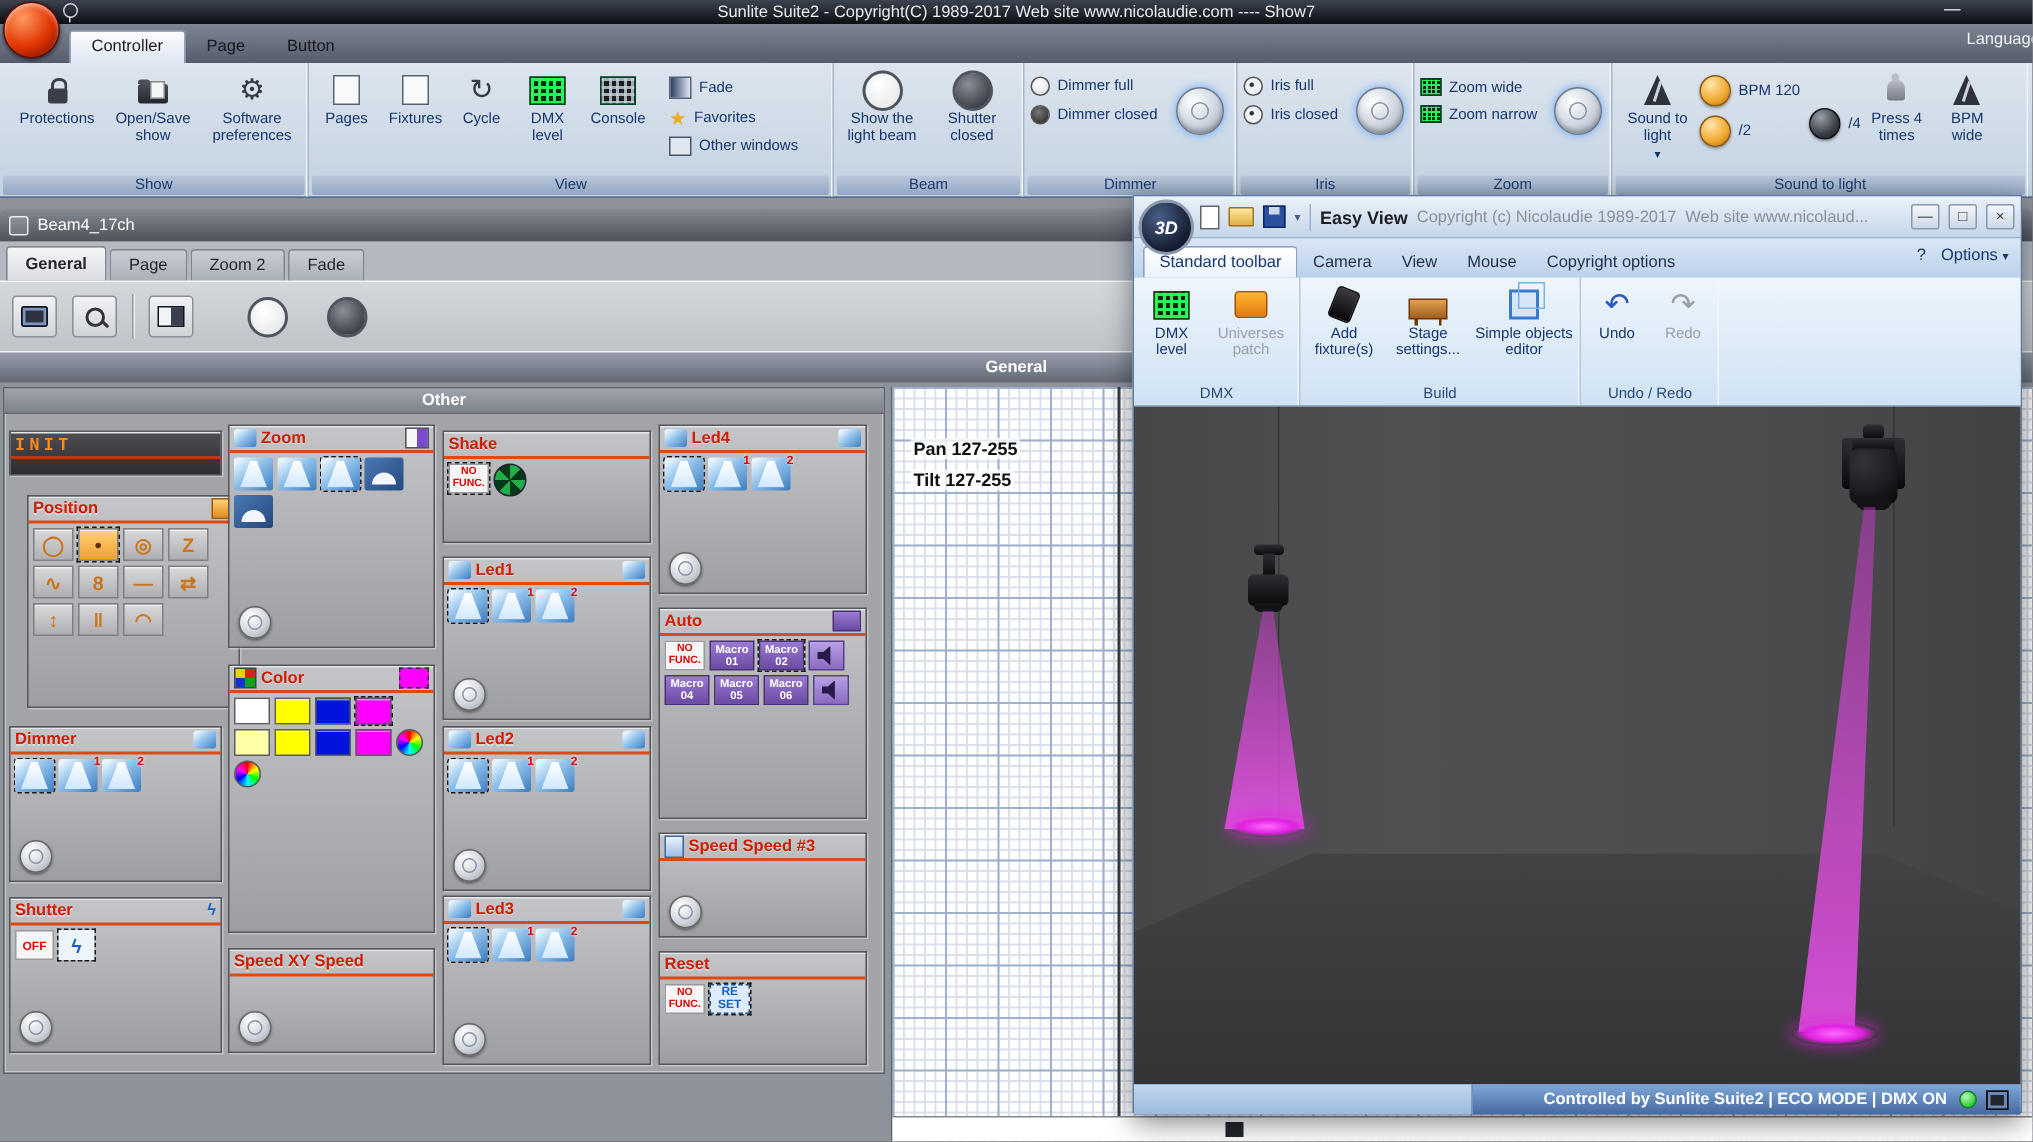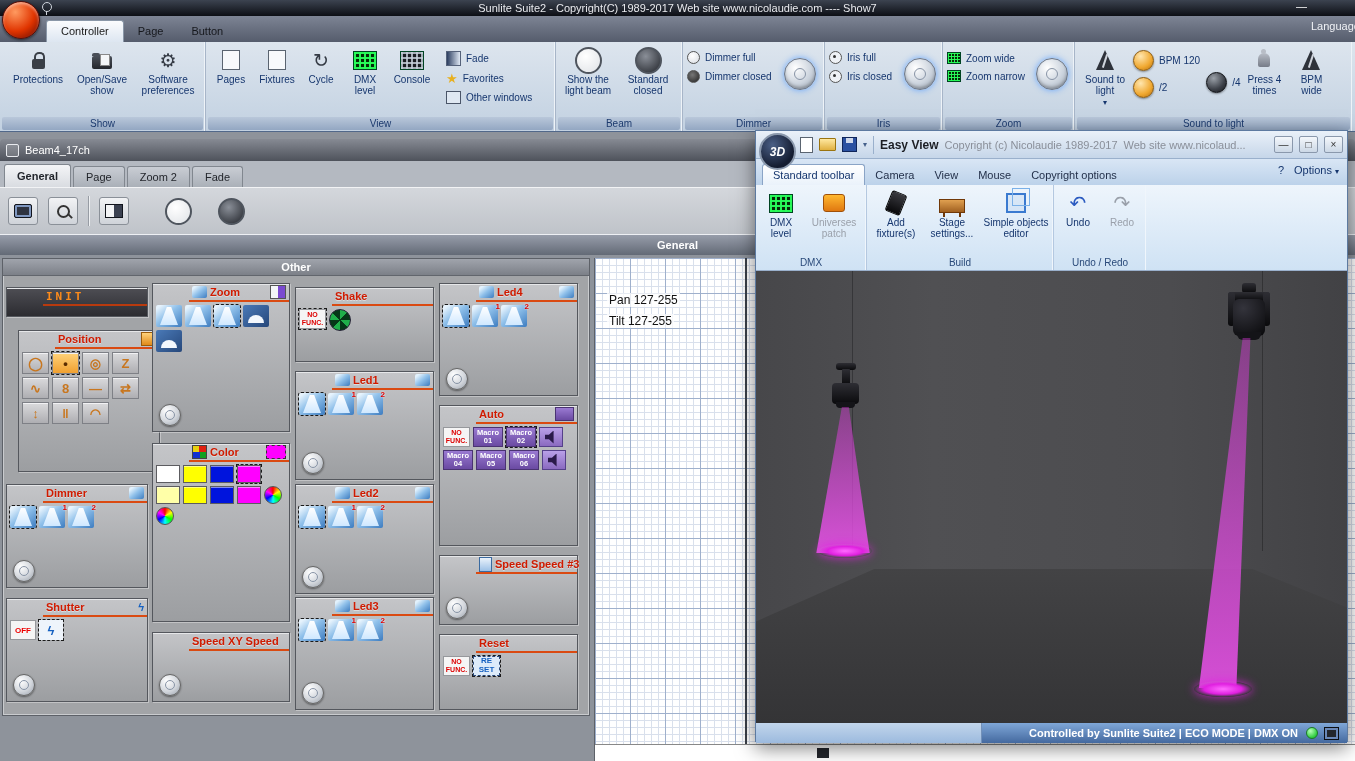--- a/index.html
+++ b/index.html
@@ -98,21 +98,21 @@
           color:#fff;font-size:11px;font-weight:bold;display:flex;align-items:center;justify-content:center;}
 
   
   .otherpanel{left:2px;top:258px;width:588px;height:458px;background:#a2a4a7;border:1px solid #5d6168;
               box-shadow:inset 0 0 0 1px #c9cbce;box-sizing:border-box;}
   .otherhead{height:16px;background:linear-gradient(#a0a4ac,#7c8088);border-bottom:1px solid #62666d;
              color:#fff;font-size:11px;font-weight:bold;display:flex;align-items:center;justify-content:center;}
   .pbody{position:relative;width:100%;height:440px;}
   .pgroup{position:absolute;background:linear-gradient(#c4c5c8,#9c9ea1);border:1px solid #54575d;
           box-shadow:inset 0 1px 0 #e6e7e9,1px 1px 0 rgba(255,255,255,.35);box-sizing:border-box;}
-  .pg-head{height:16px;display:flex;align-items:center;gap:3px;padding:0 3px;border-bottom:2px solid #da4a12;position:relative;margin-left:36px;}
+  .pg-head{height:16px;display:flex;align-items:center;gap:3px;padding:0 3px;border-bottom:2px solid #da4a12;position:relative;}
   .pg-title{color:#cf1b00;font-weight:bold;font-size:11px;text-shadow:0 1px 0 rgba(255,255,255,.45);white-space:nowrap;}
   .pg-sp{flex:1;}
   .pg-body{padding:3px;display:flex;flex-wrap:wrap;gap:3px;align-content:flex-start;}
   .pgroup.init{background:linear-gradient(#4e4e54,#2c2c31);}
   .pgroup.init .pg-head{border-bottom-color:#b83a0e;}
   .pgroup.init .pg-title{color:#ff8c1a;font-family:"DejaVu Sans Mono",monospace;letter-spacing:3px;text-shadow:none;}
   .hicon-beam{width:15px;height:12px;border-radius:2px;background:linear-gradient(140deg,#e2f1fc 15%,#8fc0ea 50%,#3d7cc0);flex:0 0 auto;}
   .hicon-orange{width:13px;height:12px;background:linear-gradient(#ffd27a,#e08a1a);border:1px solid #9a5c0c;flex:0 0 auto;}
   .hicon-bolt{color:#1560c0;font-weight:bold;font-size:11px;line-height:1;flex:0 0 auto;}
   .hicon-split{width:14px;height:12px;background:linear-gradient(90deg,#f4f6f8 50%,#7a4ad0 50%);border:1px solid #555;flex:0 0 auto;}
@@ -154,21 +154,21 @@
              background:conic-gradient(#1fae4a 0 12%,#053818 12% 25%,#1fae4a 25% 37%,#053818 37% 50%,#1fae4a 50% 62%,#053818 62% 75%,#1fae4a 75% 87%,#053818 87%);}
   .pic.reset{width:27px;height:20px;background:#ddebfa;border:1px dashed #2a4a7a;color:#1560c0;
              font-size:8px;font-weight:bold;line-height:1.1;text-align:center;}
 
   
   .gridpanel{left:594px;top:258px;width:761px;height:503px;background:#fff;border-left:1px solid #5d6168;box-sizing:border-box;
     background-image:linear-gradient(#9fb0cc 1px,transparent 1px),linear-gradient(90deg,#9fb0cc 1px,transparent 1px),
                      linear-gradient(#d9e0ec 1px,transparent 1px),linear-gradient(90deg,#d9e0ec 1px,transparent 1px);
     background-size:35px 35px,35px 35px,7px 7px,7px 7px;}
   .grid-vline{position:absolute;left:150px;top:0;bottom:16px;width:2px;background:#3a3f48;}
-  .gridlabel{font-size:12px;font-weight:normal;color:#111;background:rgba(255,255,255,.75);padding:0 2px;}
+  .gridlabel{font-size:12px;font-weight:bold;color:#111;background:rgba(255,255,255,.75);padding:0 2px;}
   .gridscroll{position:absolute;left:0;right:0;bottom:0;height:16px;background:#fff;border-top:1px solid #888;}
   .gridthumb{position:absolute;left:222px;top:3px;width:12px;height:10px;background:#23262c;}
 
   
   .ev{left:755px;top:130px;width:593px;height:612px;background:#cfdff0;border:1px solid #5d7aa0;
       box-shadow:0 6px 18px rgba(0,0,0,.5);box-sizing:border-box;z-index:40;}
   .ev-title{height:28px;background:linear-gradient(#eaf1f9,#c6d6e9);border-bottom:1px solid #9ab0cc;position:relative;
             display:flex;align-items:center;gap:6px;padding-left:44px;box-sizing:border-box;}
   .ev-logo{position:absolute;left:3px;top:2px;width:33px;height:33px;border-radius:50%;z-index:5;
            background:radial-gradient(circle at 35% 30%,#4a5f86,#141c30 70%);border:2px solid #8a98ac;
@@ -327,21 +327,21 @@
         <div class="rbtn" style="width:58px">
           <span class="ric">
               <span class="circ"></span>
             </span>
           <span>Show the light beam</span>
         </div>
         <div class="rbtn" style="width:58px">
           <span class="ric">
               <span class="circ dark"></span>
             </span>
-          <span>Standard closed</span>
+          <span>Shutter closed</span>
         </div>
       </div>
       <div class="rglabel">Beam</div>
     </div>
 
     <div class="rgroup" style="width:142px">
       <div style="display:flex;align-items:center;">
         <div style="flex:1;">
           <div class="rrow">
             <span class="mini-circ"></span>

